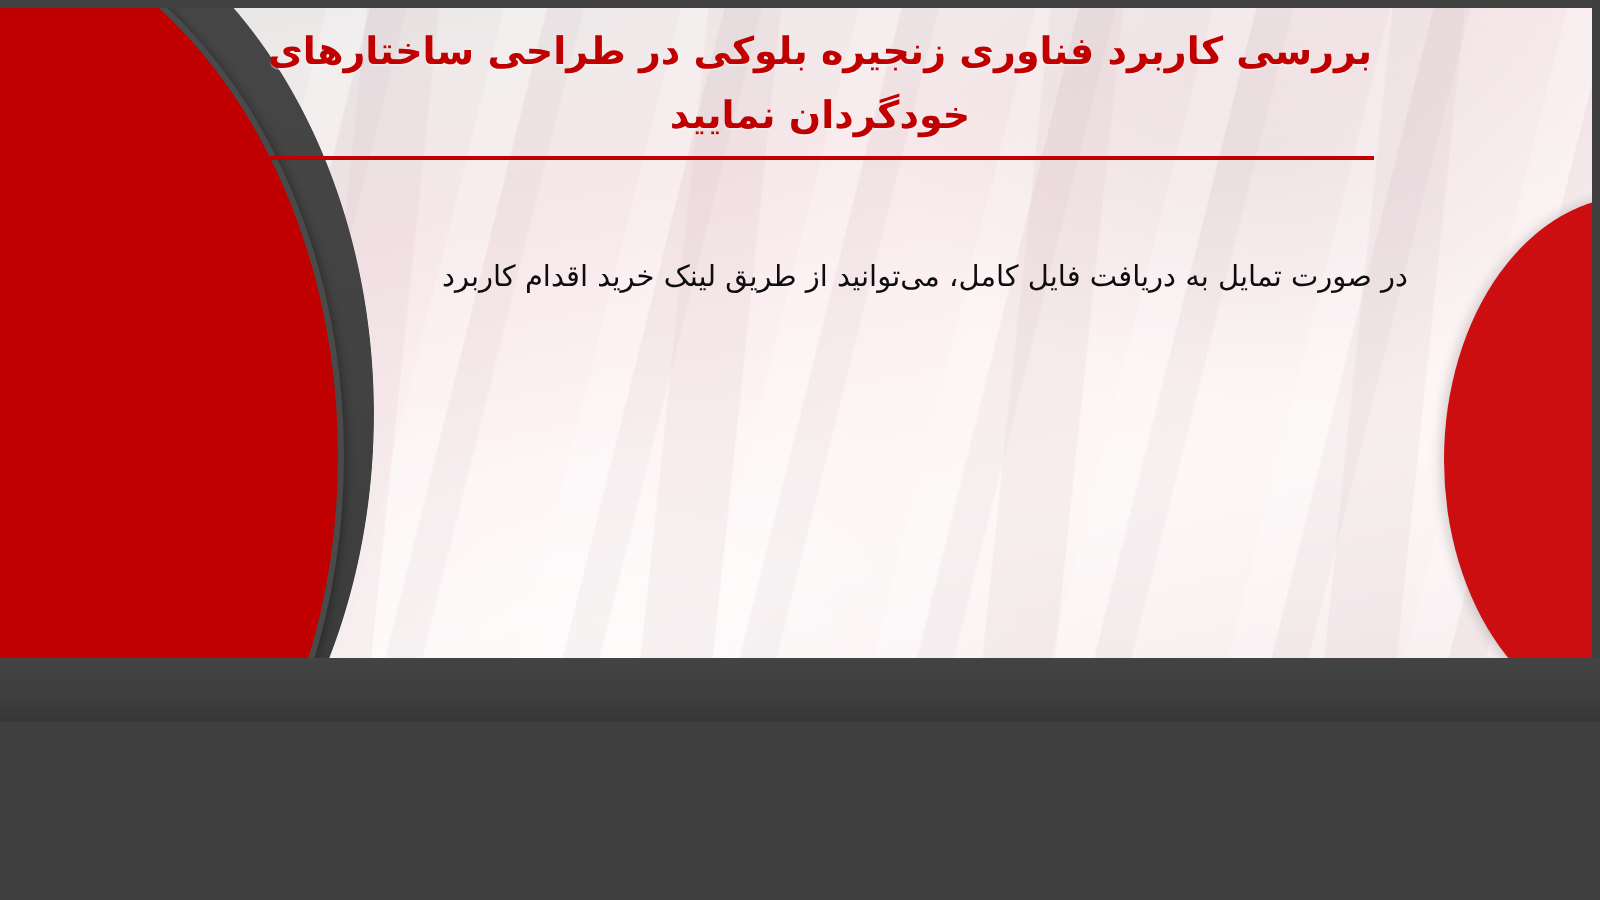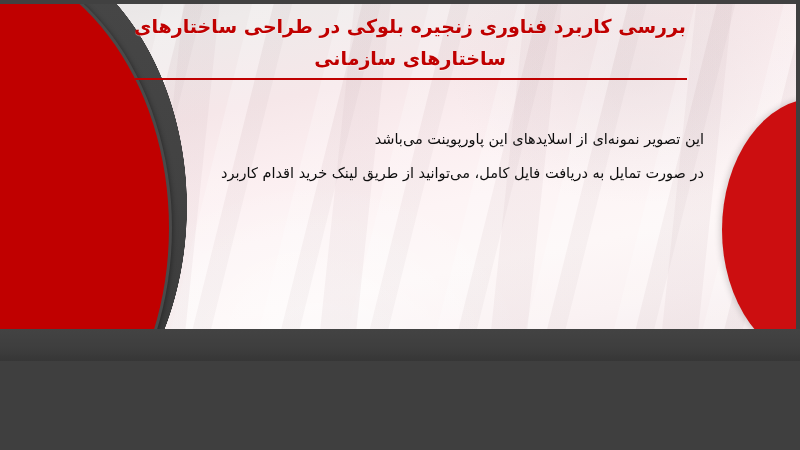--- a/index.html
+++ b/index.html
@@ -244,24 +244,23 @@
   <div class="red-blob-right"></div>
 
   <div class="top-rail"></div>
   <div class="right-rail"></div>
   <div class="bottom-rail"></div>
 
   <div class="content">
 
     <div class="title">
       <div>بررسی کاربرد فناوری زنجیره بلوکی در طراحی ساختارهای</div>
-      <div>ساختارهای سازمانی</div>
+      <div>خودگردان نمایید</div>
     </div>
 
     <div class="title-rule"></div>
 
     <div class="body-text">
-      <div class="body-line">این تصویر نمونه‌ای از اسلایدهای این پاورپوینت می‌باشد</div>
       <div class="body-line">در صورت تمایل به دریافت فایل کامل، می‌توانید از طریق لینک خرید اقدام کاربرد</div>
     </div>
 
   </div>
 </div>
 
 </body></html>

